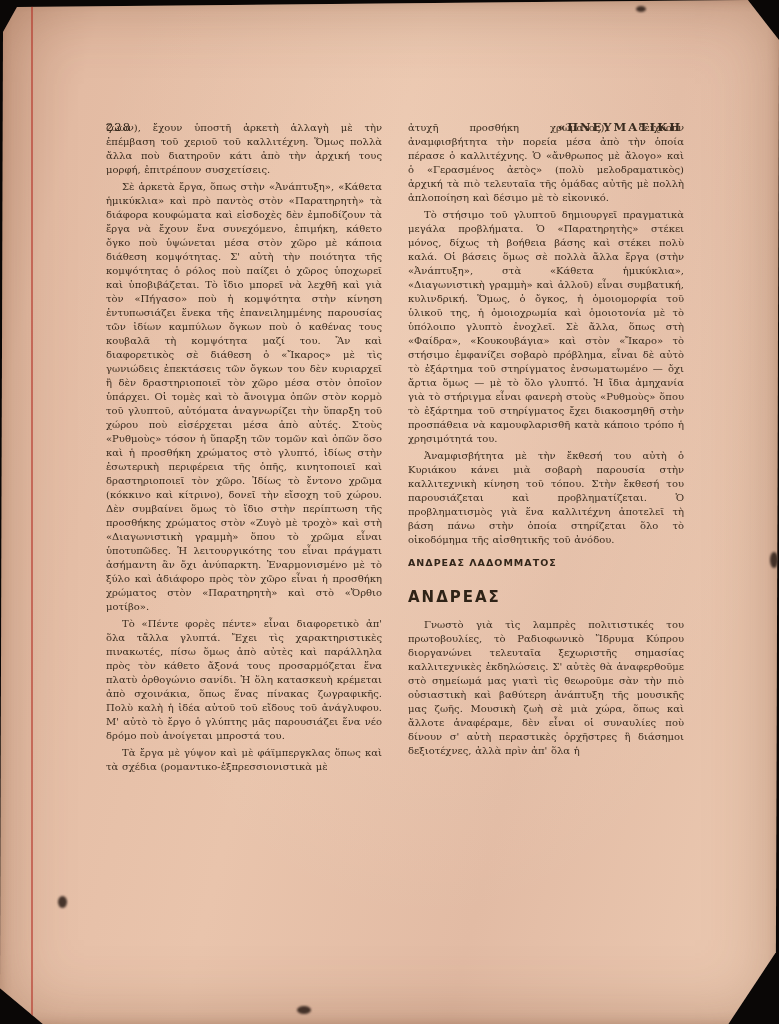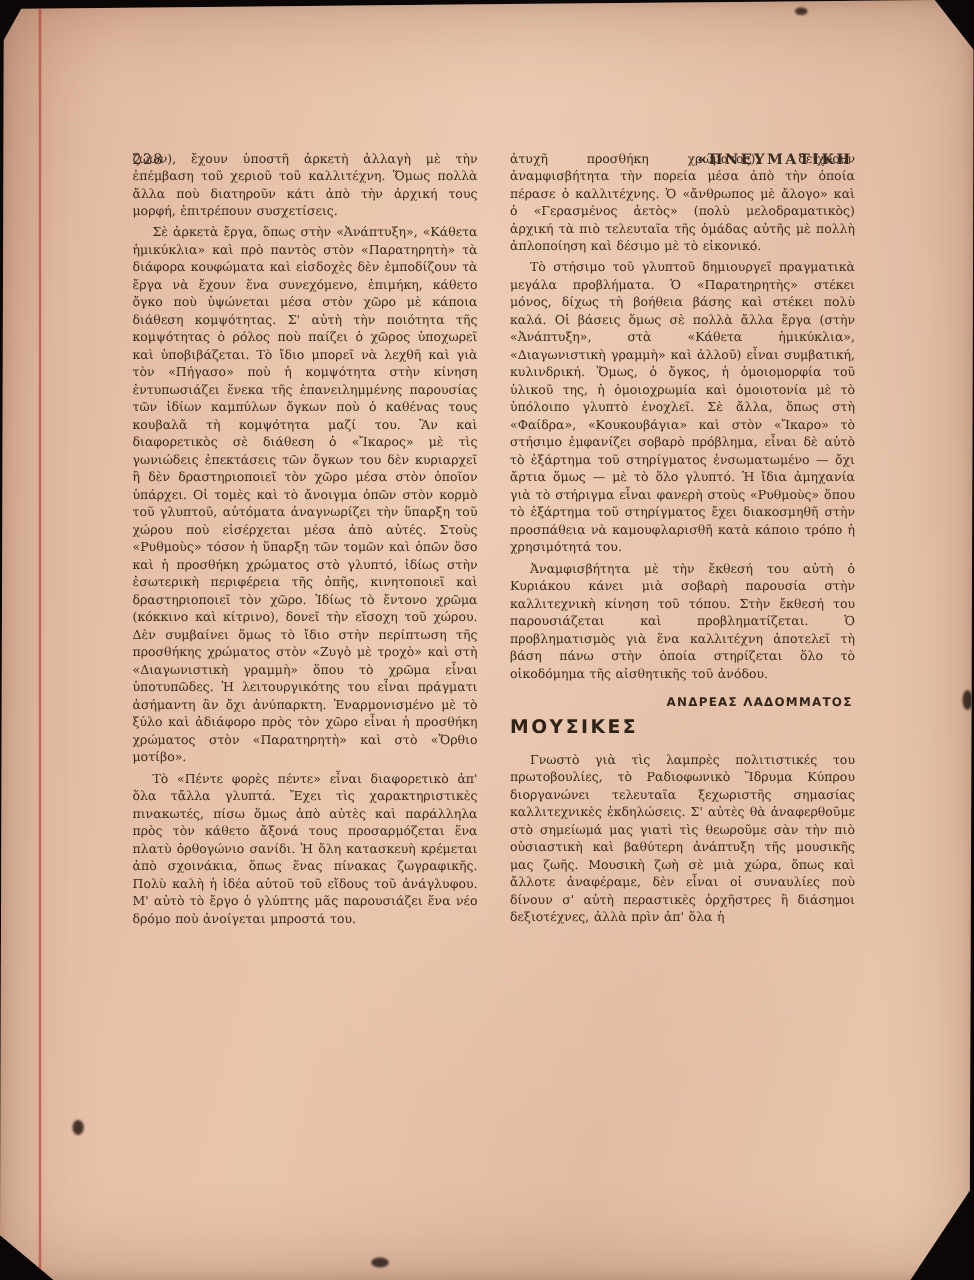--- a/index.html
+++ b/index.html
@@ -46,25 +46,24 @@
     margin: 0 0 3px 0;
     font-size: 10px;
     line-height: 14px;
     text-align: justify;
     text-indent: 16px;
     word-spacing: 0.5px;
   }
   .col p.noindent { text-indent: 0; }
 
   .byline {
-    text-align: right;
     font-size: 9.5px;
     font-weight: bold;
     letter-spacing: 1px;
-    margin: 10px 2px 4px 0;
+    margin: 10px 2px 20px 0;
     font-family: "DejaVu Sans", sans-serif;
     color: #33261a;
   }
   .section-title {
     font-family: "DejaVu Sans", sans-serif;
     font-weight: bold;
     font-size: 15px;
     letter-spacing: 2px;
     margin: 4px 0 12px 0;
     color: #2f2317;
@@ -92,24 +91,25 @@
   <div class="header">
     <span>228</span>
     <span class="masthead">«ΠΝΕΥΜΑΤΙΚΗ</span>
   </div>
 
   <div class="columns">
     <div class="col">
       <p class="noindent">ζώων), ἔχουν ὑποστῆ ἀρκετὴ ἀλλαγὴ μὲ τὴν ἐπέμβαση τοῦ χεριοῦ τοῦ καλλιτέχνη. Ὅμως πολλὰ ἄλλα ποὺ διατηροῦν κάτι ἀπὸ τὴν ἀρχική τους μορφή, ἐπιτρέπουν συσχετίσεις.</p>
       <p>Σὲ ἀρκετὰ ἔργα, ὅπως στὴν «Ἀνάπτυξη», «Κάθετα ἡμικύκλια» καὶ πρὸ παντὸς στὸν «Παρατηρητὴ» τὰ διάφορα κουφώματα καὶ εἰσδοχὲς δὲν ἐμποδίζουν τὰ ἔργα νὰ ἔχουν ἕνα συνεχόμενο, ἐπιμήκη, κάθετο ὄγκο ποὺ ὑψώνεται μέσα στὸν χῶρο μὲ κάποια διάθεση κομψότητας. Σ' αὐτὴ τὴν ποιότητα τῆς κομψότητας ὁ ρόλος ποὺ παίζει ὁ χῶρος ὑποχωρεῖ καὶ ὑποβιβάζεται. Τὸ ἴδιο μπορεῖ νὰ λεχθῆ καὶ γιὰ τὸν «Πήγασο» ποὺ ἡ κομψότητα στὴν κίνηση ἐντυπωσιάζει ἕνεκα τῆς ἐπανειλημμένης παρουσίας τῶν ἰδίων καμπύλων ὄγκων ποὺ ὁ καθένας τους κουβαλᾶ τὴ κομψότητα μαζί του. Ἂν καὶ διαφορετικὸς σὲ διάθεση ὁ «Ἴκαρος» μὲ τὶς γωνιώδεις ἐπεκτάσεις τῶν ὄγκων του δὲν κυριαρχεῖ ἢ δὲν δραστηριοποιεῖ τὸν χῶρο μέσα στὸν ὁποῖον ὑπάρχει. Οἱ τομὲς καὶ τὸ ἄνοιγμα ὀπῶν στὸν κορμὸ τοῦ γλυπτοῦ, αὐτόματα ἀναγνωρίζει τὴν ὕπαρξη τοῦ χώρου ποὺ εἰσέρχεται μέσα ἀπὸ αὐτές. Στοὺς «Ρυθμοὺς» τόσον ἡ ὕπαρξη τῶν τομῶν καὶ ὀπῶν ὅσο καὶ ἡ προσθήκη χρώματος στὸ γλυπτό, ἰδίως στὴν ἐσωτερικὴ περιφέρεια τῆς ὀπῆς, κινητοποιεῖ καὶ δραστηριοποιεῖ τὸν χῶρο. Ἰδίως τὸ ἔντονο χρῶμα (κόκκινο καὶ κίτρινο), δονεῖ τὴν εἴσοχη τοῦ χώρου. Δὲν συμβαίνει ὅμως τὸ ἴδιο στὴν περίπτωση τῆς προσθήκης χρώματος στὸν «Ζυγὸ μὲ τροχὸ» καὶ στὴ «Διαγωνιστικὴ γραμμὴ» ὅπου τὸ χρῶμα εἶναι ὑποτυπῶδες. Ἡ λειτουργικότης του εἶναι πράγματι ἀσήμαντη ἂν ὄχι ἀνύπαρκτη. Ἐναρμονισμένο μὲ τὸ ξύλο καὶ ἀδιάφορο πρὸς τὸν χῶρο εἶναι ἡ προσθήκη χρώματος στὸν «Παρατηρητὴ» καὶ στὸ «Ὄρθιο μοτίβο».</p>
       <p>Τὸ «Πέντε φορὲς πέντε» εἶναι διαφορετικὸ ἀπ' ὅλα τἄλλα γλυπτά. Ἔχει τὶς χαρακτηριστικὲς πινακωτές, πίσω ὅμως ἀπὸ αὐτὲς καὶ παράλληλα πρὸς τὸν κάθετο ἄξονά τους προσαρμόζεται ἕνα πλατὺ ὀρθογώνιο σανίδι. Ἡ ὅλη κατασκευὴ κρέμεται ἀπὸ σχοινάκια, ὅπως ἕνας πίνακας ζωγραφικῆς. Πολὺ καλὴ ἡ ἰδέα αὐτοῦ τοῦ εἴδους τοῦ ἀνάγλυφου. Μ' αὐτὸ τὸ ἔργο ὁ γλύπτης μᾶς παρουσιάζει ἕνα νέο δρόμο ποὺ ἀνοίγεται μπροστά του.</p>
+      <p>Τὰ ἔργα μὲ γύψον καὶ μὲ φάϊμπεργκλας ὅπως καὶ τὰ σχέδια (ρομαντικο-ἐξπρεσσιονιστικὰ μὲ</p>
     </div>
 
     <div class="col">
       <p class="noindent">ἀτυχῆ προσθήκη χρώματος), δείχνουν ἀναμφισβήτητα τὴν πορεία μέσα ἀπὸ τὴν ὁποία πέρασε ὁ καλλιτέχνης. Ὁ «ἄνθρωπος μὲ ἄλογο» καὶ ὁ «Γερασμένος ἀετὸς» (πολὺ μελοδραματικὸς) ἀρχική τὰ πιὸ τελευταῖα τῆς ὁμάδας αὐτῆς μὲ πολλὴ ἁπλοποίηση καὶ δέσιμο μὲ τὸ εἰκονικό.</p>
       <p>Τὸ στήσιμο τοῦ γλυπτοῦ δημιουργεῖ πραγματικὰ μεγάλα προβλήματα. Ὁ «Παρατηρητὴς» στέκει μόνος, δίχως τὴ βοήθεια βάσης καὶ στέκει πολὺ καλά. Οἱ βάσεις ὅμως σὲ πολλὰ ἄλλα ἔργα (στὴν «Ἀνάπτυξη», στὰ «Κάθετα ἡμικύκλια», «Διαγωνιστικὴ γραμμὴ» καὶ ἀλλοῦ) εἶναι συμβατική, κυλινδρική. Ὅμως, ὁ ὄγκος, ἡ ὁμοιομορφία τοῦ ὑλικοῦ της, ἡ ὁμοιοχρωμία καὶ ὁμοιοτονία μὲ τὸ ὑπόλοιπο γλυπτὸ ἐνοχλεῖ. Σὲ ἄλλα, ὅπως στὴ «Φαίδρα», «Κουκουβάγια» καὶ στὸν «Ἴκαρο» τὸ στήσιμο ἐμφανίζει σοβαρὸ πρόβλημα, εἶναι δὲ αὐτὸ τὸ ἐξάρτημα τοῦ στηρίγματος ἐνσωματωμένο — ὄχι ἄρτια ὅμως — μὲ τὸ ὅλο γλυπτό. Ἡ ἴδια ἀμηχανία γιὰ τὸ στήριγμα εἶναι φανερὴ στοὺς «Ρυθμοὺς» ὅπου τὸ ἐξάρτημα τοῦ στηρίγματος ἔχει διακοσμηθῆ στὴν προσπάθεια νὰ καμουφλαρισθῆ κατὰ κάποιο τρόπο ἡ χρησιμότητά του.</p>
       <p>Ἀναμφισβήτητα μὲ τὴν ἔκθεσή του αὐτὴ ὁ Κυριάκου κάνει μιὰ σοβαρὴ παρουσία στὴν καλλιτεχνικὴ κίνηση τοῦ τόπου. Στὴν ἔκθεσή του παρουσιάζεται καὶ προβληματίζεται. Ὁ προβληματισμὸς γιὰ ἕνα καλλιτέχνη ἀποτελεῖ τὴ βάση πάνω στὴν ὁποία στηρίζεται ὅλο τὸ οἰκοδόμημα τῆς αἰσθητικῆς τοῦ ἀνόδου.</p>
       <div class="byline">ΑΝΔΡΕΑΣ ΛΑΔΟΜΜΑΤΟΣ</div>
-      <div class="section-title">ΜΟΥΣΙΚΕΣ</div>
+      <div class="section-title">ΑΝΔΡΕΑΣ</div>
       <p>Γνωστὸ γιὰ τὶς λαμπρὲς πολιτιστικές του πρωτοβουλίες, τὸ Ραδιοφωνικὸ Ἵδρυμα Κύπρου διοργανώνει τελευταῖα ξεχωριστῆς σημασίας καλλιτεχνικὲς ἐκδηλώσεις. Σ' αὐτὲς θὰ ἀναφερθοῦμε στὸ σημείωμά μας γιατὶ τὶς θεωροῦμε σὰν τὴν πιὸ οὐσιαστικὴ καὶ βαθύτερη ἀνάπτυξη τῆς μουσικῆς μας ζωῆς. Μουσικὴ ζωὴ σὲ μιὰ χώρα, ὅπως καὶ ἄλλοτε ἀναφέραμε, δὲν εἶναι οἱ συναυλίες ποὺ δίνουν σ' αὐτὴ περαστικὲς ὀρχῆστρες ἢ διάσημοι δεξιοτέχνες, ἀλλὰ πρὶν ἀπ' ὅλα ἡ</p>
     </div>
   </div>
 </div>
 
 </body></html>

